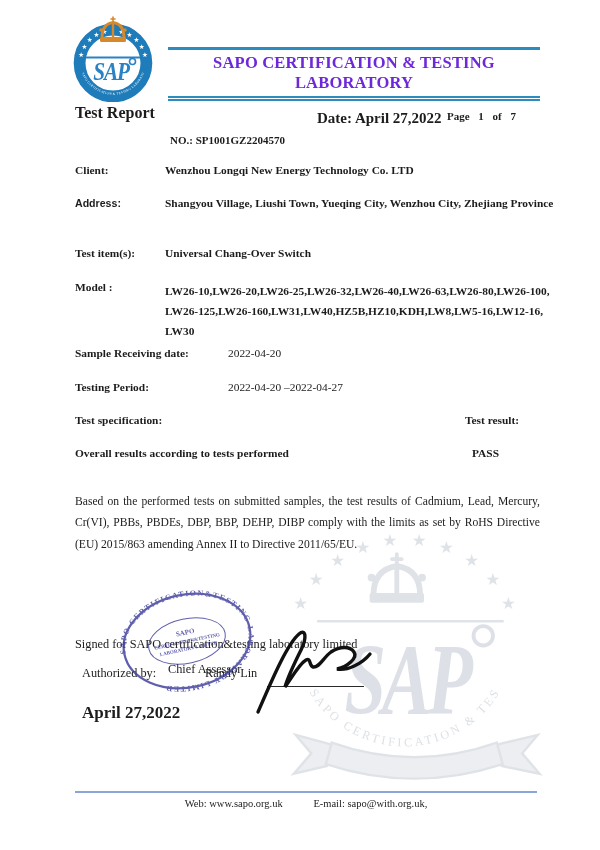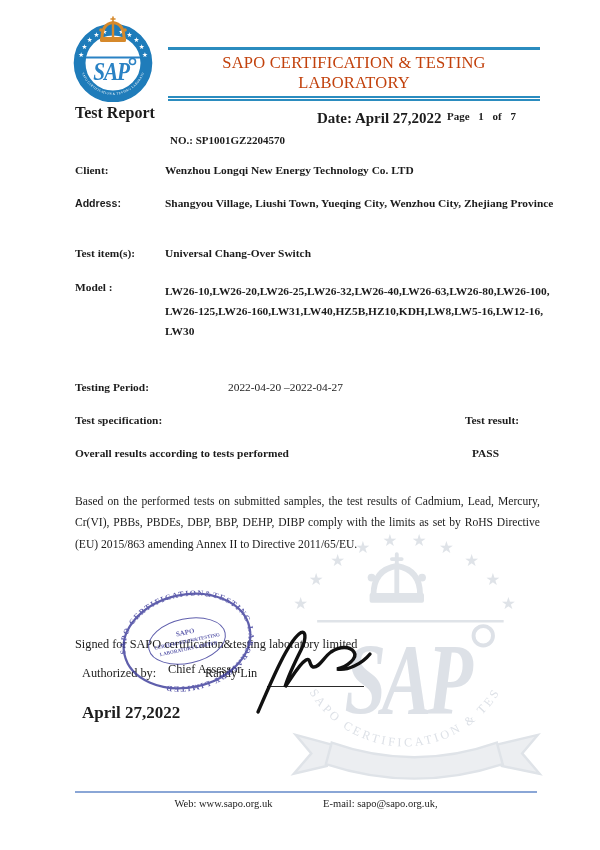--- a/index.html
+++ b/index.html
@@ -4,21 +4,21 @@
 <style>
   html,body{margin:0;padding:0;background:#ffffff;}
   .page{position:relative;width:600px;height:850px;background:#fff;overflow:hidden;
         font-family:"Liberation Serif",serif;color:#1c1c1c;}
   .abs{position:absolute;}
   
   .logo{left:66px;top:16px;width:94px;height:86px;z-index:2;}
   .title-block{left:168px;top:47px;width:372px;text-align:center;
                border-top:3px solid #2b8cbf;border-bottom:5px double #2b8cbf;
                padding:3px 0 3px;z-index:2;}
-  .title-block h1{margin:0;font-size:16.5px;font-weight:normal;letter-spacing:.2px;color:#c2410c;}
+  .title-block h1{margin:0;font-size:16.5px;font-weight:bold;letter-spacing:.2px;color:#6d28d9;}
   
   .report-bar{left:75px;top:104px;width:470px;height:26px;z-index:2;}
   .rb-title{position:absolute;left:0;top:0;font-size:16px;font-weight:bold;}
   .rb-no{position:absolute;left:95px;top:6px;font-size:11px;font-weight:bold;margin-top:24px;}
   .rb-date{position:absolute;left:242px;top:6px;font-size:15px;font-weight:bold;}
   .rb-page{position:absolute;left:372px;top:6px;font-size:11px;font-weight:bold;word-spacing:6px;text-align:center;}
   
   .row{position:absolute;left:75px;width:468px;font-size:11.4px;font-weight:bold;z-index:2;}
   .row .lbl{display:inline-block;}
   .row .val{position:absolute;left:90px;top:0;white-space:nowrap;}
@@ -38,21 +38,21 @@
   .sig-role{left:168px;top:662px;font-size:12.3px;z-index:2;}
   .stamp{left:117px;top:590px;width:140px;height:102px;z-index:3;opacity:.82;
          transform:rotate(-12deg);}
   .signature{left:243px;top:622px;width:150px;height:96px;z-index:3;}
   .sig-line{left:267px;top:686px;width:97px;border-top:1.5px solid #2a2a2a;z-index:2;}
   
   .watermark{left:288px;top:533px;width:272px;height:262px;z-index:0;}
   
   .footer{left:75px;top:791px;width:462px;border-top:2px solid #8aa6d6;
           padding-top:5px;text-align:center;font-size:10.5px;z-index:2;}
-  .footer span{margin:0 24px;}
+  .footer span{margin:0 14px;}
 </style>
 </head>
 <body>
 
 <div class="page">
 
   <svg class="abs watermark" viewBox="0 0 280 262" aria-hidden="true">
     <g fill="#dfe3e8">
       <text x="13" y="74" font-size="17" text-anchor="middle">★</text>
       <text x="29" y="50" font-size="17" text-anchor="middle">★</text>
@@ -147,20 +147,24 @@
     <span class="val">Universal Chang-Over Switch</span>
   </div>
   <div class="row" style="top:281px;">
     <span class="lbl">Model :</span>
     <span class="model-lines">
       <div>LW26-10,LW26-20,LW26-25,LW26-32,LW26-40,LW26-63,LW26-80,LW26-100,</div>
       <div>LW26-125,LW26-160,LW31,LW40,HZ5B,HZ10,KDH,LW8,LW5-16,LW12-16,</div>
       <div>LW30</div>
     </span>
   </div>
+  <div class="row dates" style="top:347px;">
+    <span class="lbl">Sample Receiving date:</span>
+    <span class="val">2022-04-20</span>
+  </div>
   <div class="row dates" style="top:381px;">
     <span class="lbl">Testing Period:</span>
     <span class="val">2022-04-20 –2022-04-27</span>
   </div>
   <div class="row" style="top:414px;">
     <span class="lbl">Test specification:</span>
     <span class="rlbl">Test result:</span>
   </div>
   <div class="row" style="top:447px;">
     <span class="lbl">Overall results according to tests performed</span>
@@ -191,16 +195,16 @@
     </text>
     <g fill="#3d3c9b" text-anchor="middle" font-weight="bold">
       <text x="75" y="48" font-size="7.5">SAPO</text>
       <text x="75" y="57" font-size="5.4">CERTIFICATION&amp;TESTING</text>
       <text x="75" y="65" font-size="5.4">LABORATORY LIMITED</text>
     </g>
   </svg>
 
   <div class="abs footer">
     <span>Web: www.sapo.org.uk</span>
-    <span>E-mail: sapo@sapo.org.uk,</span>
+    <span>E-mail: sapo@with.org.uk,</span>
   </div>
 
 </div>
 
 </body></html>

